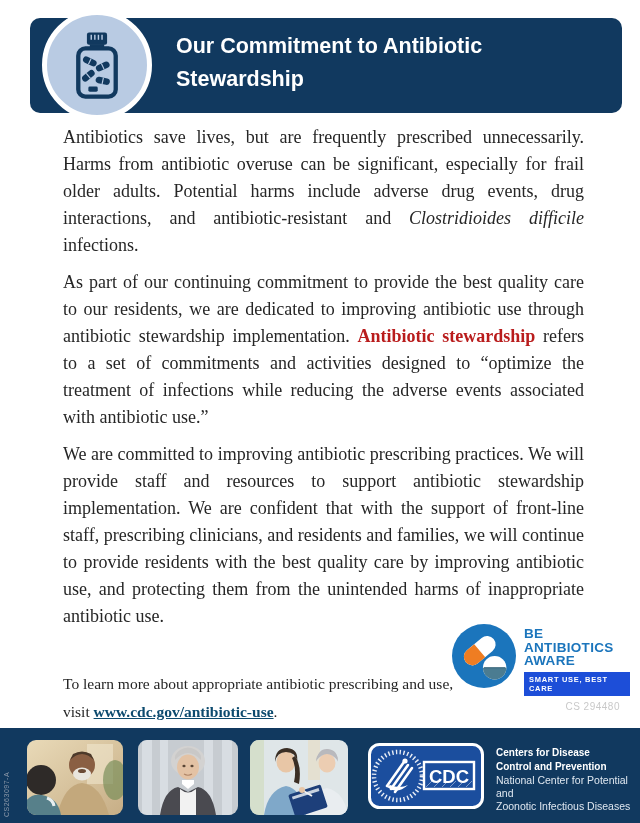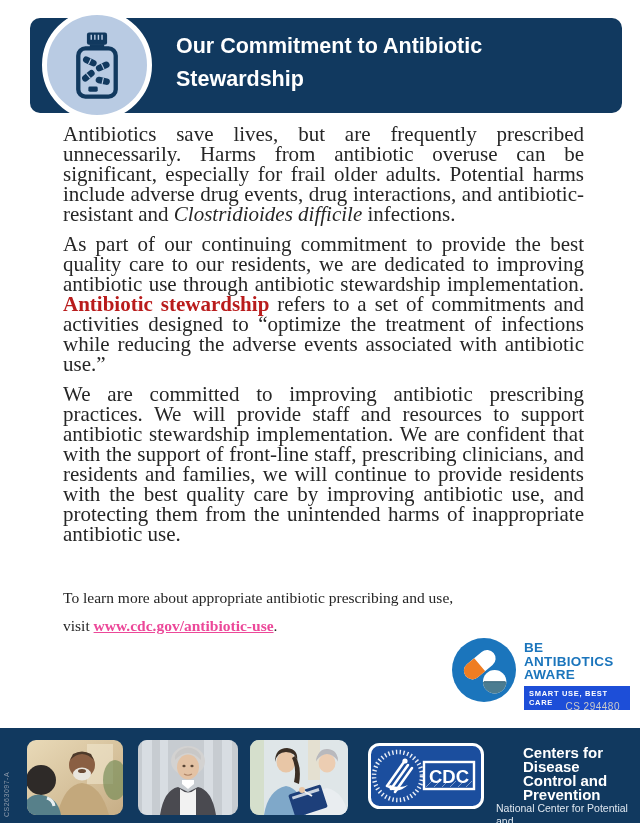--- a/index.html
+++ b/index.html
@@ -23,45 +23,45 @@
   }
   .header-title {
     position:absolute; left:176px; top:30px; width:430px;
     font-family:"Liberation Sans", sans-serif;
     font-size:21.5px; line-height:33px; font-weight:bold; color:#ffffff;
   }
 
   
   .content { position:absolute; left:63px; top:124px; width:521px; }
   .body-par {
-    font-size:21px; line-height:20px; color:#262626;
+    font-size:18px; line-height:27px; color:#262626;
     text-align:justify; margin:0 0 10px 0;
   }
   .term-italic { font-style:italic; }
   .em-blue { color:#b91c1c; font-weight:bold; }
 
   .signature {
     margin-top:30px;
     font-family:"DejaVu Serif", serif;
     font-style:italic; font-weight:bold;
     font-size:30px; color:#1f6f9f; letter-spacing:1px;
   }
 
   .learn-more {
     margin-top:40px; width:400px;
     font-size:15.5px; line-height:28px; color:#262626;
   }
   .cdc-link {
-    color:#ec4899; font-weight:bold; text-decoration:underline; cursor:pointer;
+    color:#0c4a6e; font-weight:bold; text-decoration:underline; cursor:pointer;
   }
 
   
   .baa {
     position:absolute; left:452px; top:624px; width:178px;
-    display:flex; gap:8px; align-items:flex-start;margin-top:14px;
+    display:flex; gap:8px; align-items:flex-start;
   }
   .baa-text { padding-top:3px; font-family:"Liberation Sans", sans-serif; }
   .baa-line {
     font-size:13.5px; line-height:13.5px; font-weight:bold;
     color:#1b75bc; letter-spacing:.3px;
   }
   .baa-tagline {
     display:inline-block; margin-top:4px; padding:3px 5px;
     background:#1d4ed8; color:#ffffff;
     font-size:7.5px; font-weight:bold; letter-spacing:.7px;
@@ -86,21 +86,21 @@
   #photo1 { left:27px;  width:96px; }
   #photo2 { left:138px; width:100px; }
   #photo3 { left:250px; width:98px; }
 
   .cdc-logo { position:absolute; left:368px; top:15px; width:116px; height:66px; }
 
   .cdc-text {
     position:absolute; left:496px; top:18px;
     font-family:"Liberation Sans", sans-serif; color:#ffffff;
   }
-  .cdc-text .bold-line { font-size:15px; line-height:14px; font-weight:bold;margin-left:27px; }
+  .cdc-text .bold-line { font-size:10px; line-height:14px; font-weight:bold; }
   .cdc-text .reg-line  { font-size:10.5px; line-height:13px; color:#dfe7f0; }
 
   .side-code {
     position:absolute; left:3px; top:743px; height:74px;
     writing-mode:vertical-rl; transform:rotate(180deg);
     font-family:"Liberation Sans", sans-serif;
     font-size:7px; color:#8a97a8; letter-spacing:.5px;
     text-align:left;
   }
 </style>

